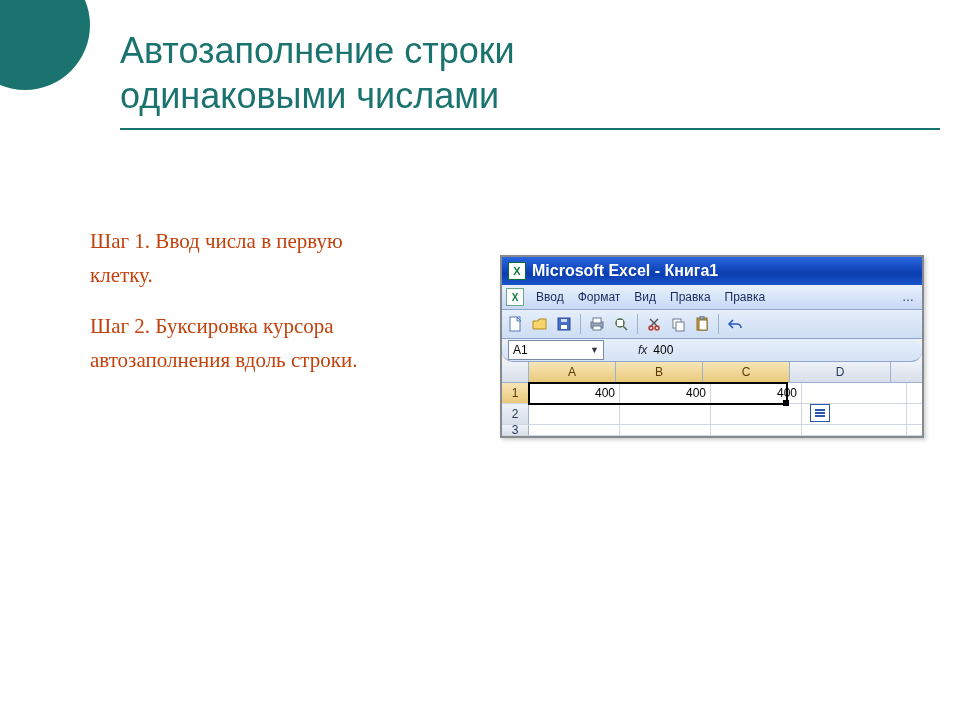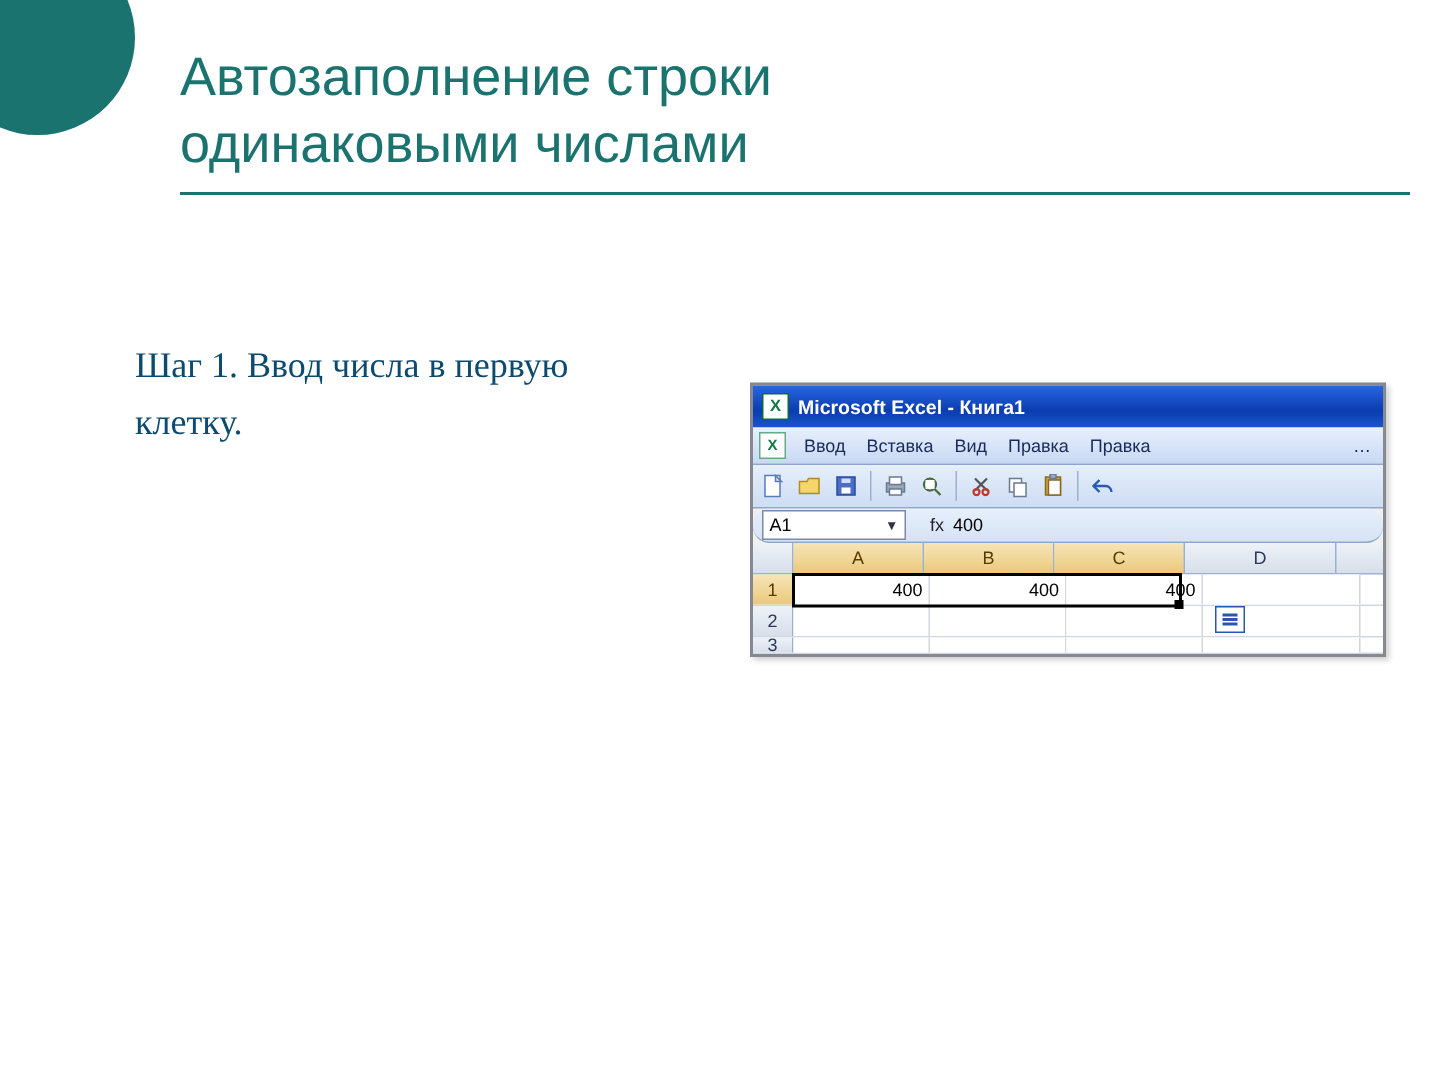--- a/index.html
+++ b/index.html
@@ -43,23 +43,23 @@
     border-top: 2px solid #1a736f;
     margin: 10px 0 0 0;
     width: 820px;
   }
   .step-block {
     position: absolute;
     left: 90px;
     top: 225px;
     width: 320px;
     font-family: "Times New Roman", Times, serif;
-    font-size: 24px;
+    font-size: 21px;
     line-height: 1.6;
-    color: #0c4a6e;
+    color: #c2410c;
   }
   .step-block p {
     margin: 0 0 18px 0;
   }
 
   
   .excel {
     position: absolute;
     left: 500px;
     top: 255px;
@@ -87,21 +87,21 @@
     display: flex;
     align-items: center;
     justify-content: center;
     color: #107c41;
     font-weight: bold;
     font-size: 11px;
     border: 1px solid #0a6b36;
   }
   .titlebar-text {
     font-weight: bold;
-    font-size: 13px;
+    font-size: 16px;
   }
 
   .menubar {
     height: 24px;
     background: linear-gradient(#e8f0fc, #c8d8f4);
     display: flex;
     align-items: center;
     padding: 0 4px;
     gap: 2px;
     border-bottom: 1px solid #8fa6cc;
@@ -170,21 +170,22 @@
     display: flex;
     align-items: center;
     justify-content: space-between;
     padding: 0 4px;
   }
   .namebox .dd {
     font-size: 9px;
     color: #334;
   }
   .fx-label {
-    margin: 0 6px 0 16px;
+    margin: 0 6px 0 34px;
+    font-style: italic;
     color: #223;
   }
   .formula-val {
     color: #000;
   }
 
   .grid {
     background: #fff;
   }
   .col-headers {
@@ -284,33 +285,34 @@
   <div class="corner-circle"></div>
 
   <div class="title-block">
     <div class="title-text" style="white-space:pre-line">Автозаполнение строки
 одинаковыми числами</div>
     <hr class="title-rule">
   </div>
 
   <div class="step-block">
     <p>Шаг 1. Ввод числа в первую клетку.</p>
+    <p>Шаг 2. Буксировка курсора автозаполнения вдоль строки.</p>
   </div>
 
   <div class="excel">
 
     <div class="titlebar">
       <span class="excel-logo">X</span>
       <span class="titlebar-text">Microsoft Excel - Книга1</span>
     </div>
 
     <div class="menubar">
       <span class="menu-control-icon">X</span>
       <span class="menu-item">Ввод</span>
-      <span class="menu-item">Вставка</span>
+      <span class="menu-item">Формат</span>
       <span class="menu-item">Вид</span>
       <span class="menu-item">Правка</span>
       <span class="menu-item">Правка</span>
       <span class="menubar-end">…</span>
     </div>
 
     <div class="toolbar">
       <span class="tb-btn">
         <svg width="14" height="16">
             <rect x="1" y="1" width="10" height="14" fill="#fff" stroke="#5a7ab8"></rect>

